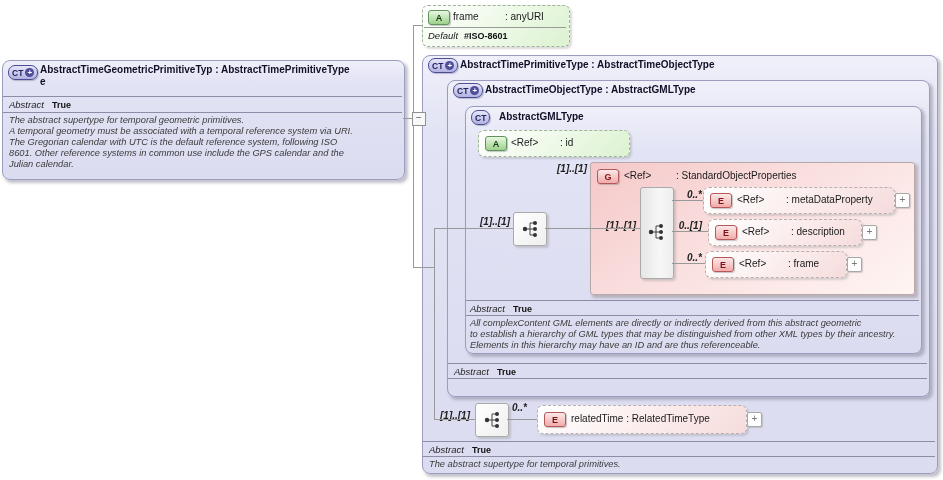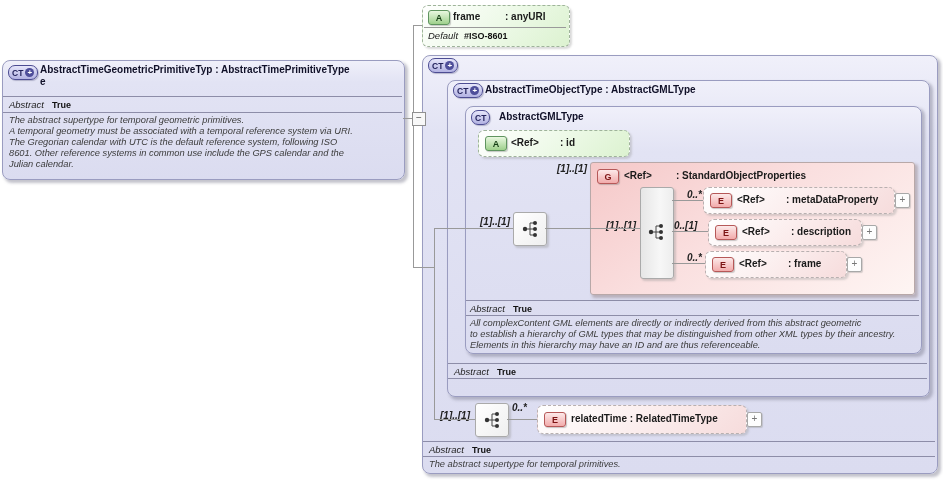--- a/index.html
+++ b/index.html
@@ -25,21 +25,21 @@
   
   .seqbar{position:absolute;border:1px solid #aaa;border-radius:3px;
         background:linear-gradient(90deg,#e6e6e6 0%,#f7f7f7 60%,#ededed 100%);
         box-shadow:2px 2px 2px rgba(150,150,150,.4);}
   
   .comp{position:absolute;width:32px;height:32px;border:1px solid #aaa;border-radius:3px;
         background:linear-gradient(135deg,#ffffff 0%,#efefef 100%);
         box-shadow:2px 2px 2px rgba(150,150,150,.4);display:flex;align-items:center;justify-content:center;}
 
   .hdr{position:absolute;font-weight:bold;font-size:10px;color:#101028;white-space:nowrap;}
-  .etext{position:absolute;font-weight:bold;font-size:10px;color:#1a1a1a;white-space:nowrap;}
+  .etext{position:absolute;font-weight:normal;font-size:10px;color:#1a1a1a;white-space:nowrap;}
   .card{position:absolute;font-style:italic;font-weight:bold;font-size:10px;color:#222;white-space:nowrap;}
   .abslbl{position:absolute;font-style:italic;font-size:9.5px;color:#222;white-space:nowrap;}
   .absval{position:absolute;font-weight:bold;font-size:9px;color:#111;white-space:nowrap;}
   .doc{position:absolute;font-style:italic;font-size:9.3px;line-height:11px;color:#3c3c3c;white-space:pre-line;}
   .div{position:absolute;height:1px;background:#8d8da8;}
   .divd{position:absolute;height:1px;background:#9a9a9a;}
   .ln{position:absolute;background:#999;z-index:50;}
 
   .ct{position:absolute;display:inline-flex;align-items:center;height:13px;padding:0 3px;
       border:1px solid #4c4c92;border-radius:7px;
@@ -97,20 +97,21 @@
 A temporal geometry must be associated with a temporal reference system via URI.
 The Gregorian calendar with UTC is the default reference system, following ISO
 8601. Other reference systems in common use include the GPS calendar and the
 Julian calendar.</div>
 
   <div class="tbox" style="left:422px;top:55px;width:514px;height:417px"></div>
   <div class="ct" style="left:428px;top:58px">
       <span>CT</span>
       <span class="pc">+</span>
     </div>
+  <div class="hdr" style="left:460px;top:59px">AbstractTimePrimitiveType : AbstractTimeObjectType</div>
   <div class="div" style="left:423px;top:441px;width:512px"></div>
   <div class="abslbl" style="left:429px;top:444px">Abstract</div>
   <div class="absval" style="left:472px;top:445px">True</div>
   <div class="div" style="left:423px;top:456px;width:512px"></div>
   <div class="doc" style="left:429px;top:459px;width:500px">The abstract supertype for temporal primitives.</div>
 
   <div class="tbox" style="left:447px;top:80px;width:481px;height:315px"></div>
   <div class="ct" style="left:453px;top:83px">
       <span>CT</span>
       <span class="pc">+</span>
@@ -177,21 +178,21 @@
 
   <div class="card" style="left:676px;top:189px;width:26px;text-align:right">0..*</div>
   <div class="ebox" style="left:703px;top:187px;width:190px;height:25px"></div>
   <div class="ic e" style="left:710px;top:193px">
       <span>E</span>
     </div>
   <div class="etext" style="left:737px;top:194px">&lt;Ref&gt;</div>
   <div class="etext" style="left:786px;top:194px">: metaDataProperty</div>
   <div class="exp" style="left:895px;top:193px"><span>+</span></div>
 
-  <div class="card" style="left:674px;top:220px;width:16px;text-align:right">0..[1]</div>
+  <div class="card" style="left:674px;top:220px;width:28px;text-align:right">0..[1]</div>
   <div class="ebox" style="left:708px;top:219px;width:152px;height:25px"></div>
   <div class="ic e" style="left:715px;top:225px">
       <span>E</span>
     </div>
   <div class="etext" style="left:742px;top:226px">&lt;Ref&gt;</div>
   <div class="etext" style="left:791px;top:226px">: description</div>
   <div class="exp" style="left:862px;top:225px"><span>+</span></div>
 
   <div class="card" style="left:676px;top:252px;width:26px;text-align:right">0..*</div>
   <div class="ebox" style="left:705px;top:251px;width:140px;height:25px"></div>

